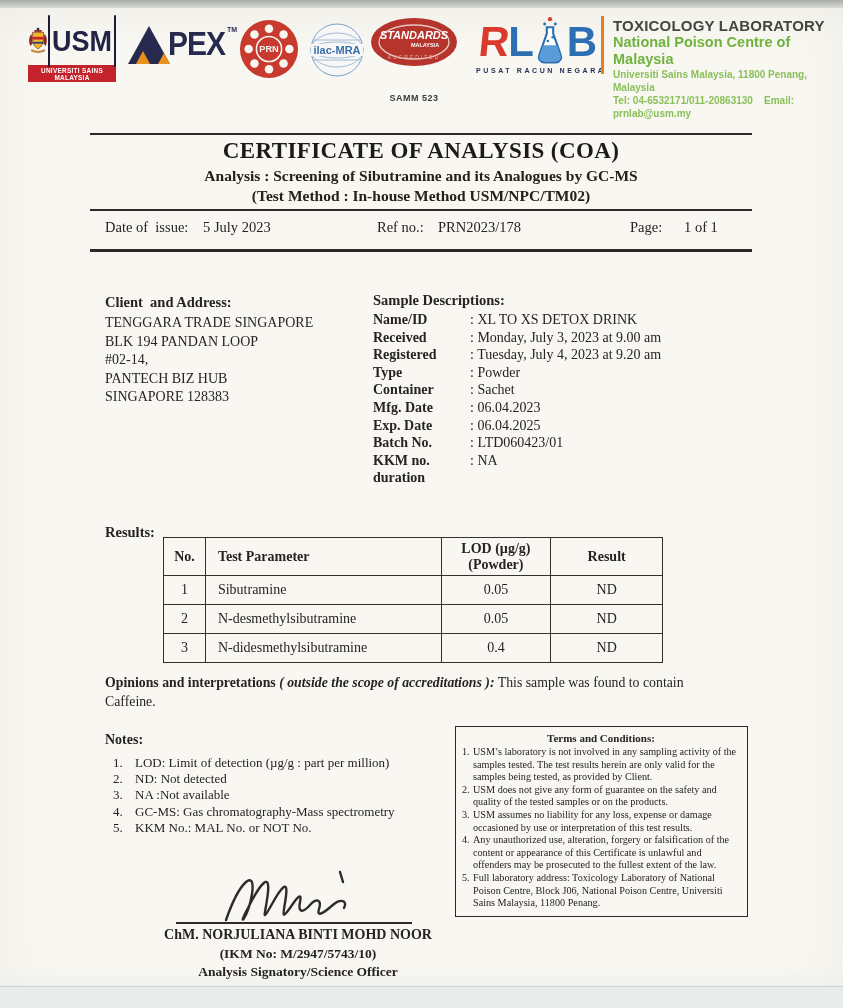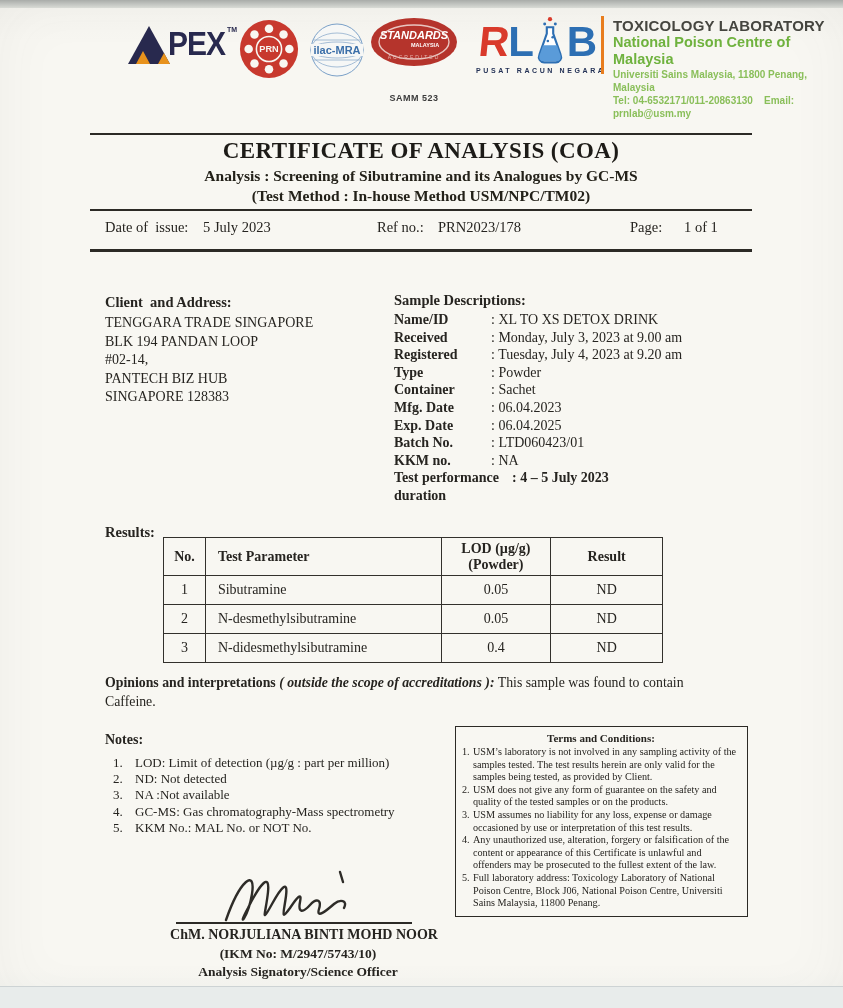--- a/index.html
+++ b/index.html
@@ -46,21 +46,21 @@
   .coa-title { position:absolute; left:90px; top:138px; width:662px; text-align:center; font-size:23px; font-weight:bold; letter-spacing:0.4px; color:#1d1b17; }
   .coa-sub { position:absolute; left:90px; top:167px; width:662px; text-align:center; font-size:15.5px; font-weight:bold; color:#232119; }
   .coa-method { position:absolute; left:90px; top:187px; width:662px; text-align:center; font-size:15.5px; font-weight:bold; color:#232119; }
   .meta { position:absolute; top:219px; font-size:14.5px; white-space:pre-wrap; }
   .meta.lbl { font-weight:normal; }
 
   
   .client-block { position:absolute; left:105px; top:294px; width:268px; font-size:14px; }
   .client-heading { font-weight:bold; font-size:14.5px; margin-bottom:3px; white-space:pre-wrap; }
   .client-line { line-height:18.6px; }
-  .sample-block { position:absolute; left:394px; top:292px; width:372px; font-size:14px; }
+  .sample-block { position:absolute; left:373px; top:292px; width:372px; font-size:14px; }
   .sample-heading { font-weight:bold; font-size:14.5px; margin-bottom:2px; }
   .srow { display:flex; line-height:17.6px; }
   .srow .lbl { font-weight:bold; width:97px; flex:0 0 97px; }
   .srow .val { flex:1; }
   .dur-row1 { display:flex; line-height:17.6px; font-weight:bold; }
   .dur-row1 .lbl-wide { width:118px; flex:0 0 118px; }
   .dur-row2 { line-height:17.6px; font-weight:bold; }
 
   
   .results-heading { position:absolute; left:105px; top:524px; font-size:14.5px; font-weight:bold; }
@@ -83,30 +83,46 @@
   .terms-box { position:absolute; left:455px; top:726px; width:293px; height:191px; border:1.6px solid #2c2a26; padding:5px 7px 4px 6px; }
   .terms-heading { text-align:center; font-weight:bold; font-size:11px; margin-bottom:2px; }
   .term-item { display:flex; font-size:10.2px; line-height:12.6px; }
   .term-item .num { width:11px; flex:0 0 11px; }
   .term-item .txt { flex:1; }
 
   
   .sig-block { position:absolute; left:148px; top:866px; width:300px; }
   .sig-scribble { position:absolute; left:72px; top:0px; }
   .sig-line { position:absolute; top:56px; left:28px; width:236px; border-top:2px solid #2c2a26; }
-  .sig-name { position:absolute; top:61px; left:6px; width:300px; text-align:center; font-weight:bold; font-size:14px;font-family:Liberation Serif, serif; }
+  .sig-name { position:absolute; top:61px; left:0; width:300px; text-align:center; font-weight:bold; font-size:14px;font-family:Liberation Serif, serif; }
   .sig-ikm { position:absolute; top:80px; left:0; width:300px; text-align:center; font-weight:bold; font-size:13.5px; }
   .sig-role { position:absolute; top:98px; left:0; width:300px; text-align:center; font-weight:bold; font-size:13.5px; }
 </style>
 </head>
 <body>
 
 <div class="page">
   <div class="scan-edge-top"></div>
 
+  <div class="logo usm-logo">
+    <div class="usm-top">
+      <svg width="36" height="48" viewBox="0 0 44 58">
+        <circle cx="22" cy="5" r="3" fill="#2b2420"></circle>
+        <rect x="14" y="7" width="16" height="4" fill="#8a2b22"></rect>
+        <path d="M10,12 h24 v17 c0,11 -8,17 -12,20 c-4,-3 -12,-9 -12,-20 z" fill="#efb829" stroke="#7a2a20" stroke-width="1.5"></path>
+        <rect x="10" y="22" width="24" height="6" fill="#c4232b"></rect>
+        <rect x="10" y="33" width="24" height="4" fill="#2a3f7e"></rect>
+        <path d="M8,16 c-6,4 -7,18 -3,26 c2,-2 4,-3 5,-6 z" fill="#8a2b22"></path>
+        <path d="M36,16 c6,4 7,18 3,26 c-2,-2 -4,-3 -5,-6 z" fill="#8a2b22"></path>
+        <path d="M8,50 q14,8 28,0 l0,4 q-14,6 -28,0 z" fill="#efb829" stroke="#7a2a20" stroke-width="1"></path>
+      </svg>
+      <div class="usm-acronym">USM</div>
+    </div>
+    <div class="usm-banner">UNIVERSITI SAINS MALAYSIA</div>
+  </div>
 
   <div class="logo apex-logo">
     <div class="apex-a">
       <div class="tri-main"></div>
       <div class="tri-orange"></div>
       <div class="tri-orange2"></div>
     </div>
     <div class="apex-pex">PEX</div>
     <div class="apex-tm">TM</div>
   </div>
@@ -230,24 +246,20 @@
         <span class="val">: 06.04.2025</span>
       </div>
     <div class="srow">
         <span class="lbl">Batch No.</span>
         <span class="val">: LTD060423/01</span>
       </div>
     <div class="srow">
         <span class="lbl">KKM no.</span>
         <span class="val">: NA</span>
       </div>
-    <div class="dur-row1">
-      <span class="lbl-wide">Test performance</span>
-      <span>: 4 – 5 July 2023</span>
-    </div>
     <div class="dur-row2">duration</div>
   </div>
 
   <div class="results-heading">Results:</div>
   <table class="results">
     <tbody>
         <tr>
       <th class="col-no">No.</th>
       <th class="col-param param">Test Parameter</th>
       <th class="col-lod">

